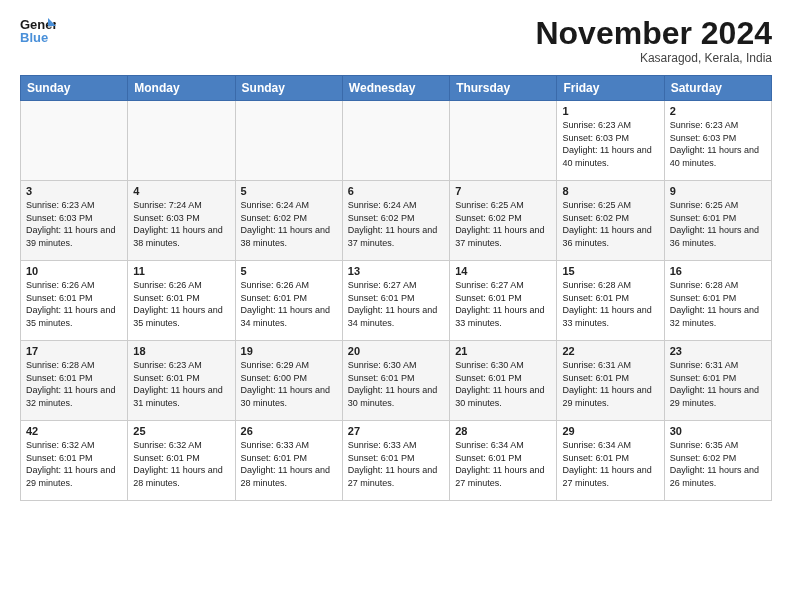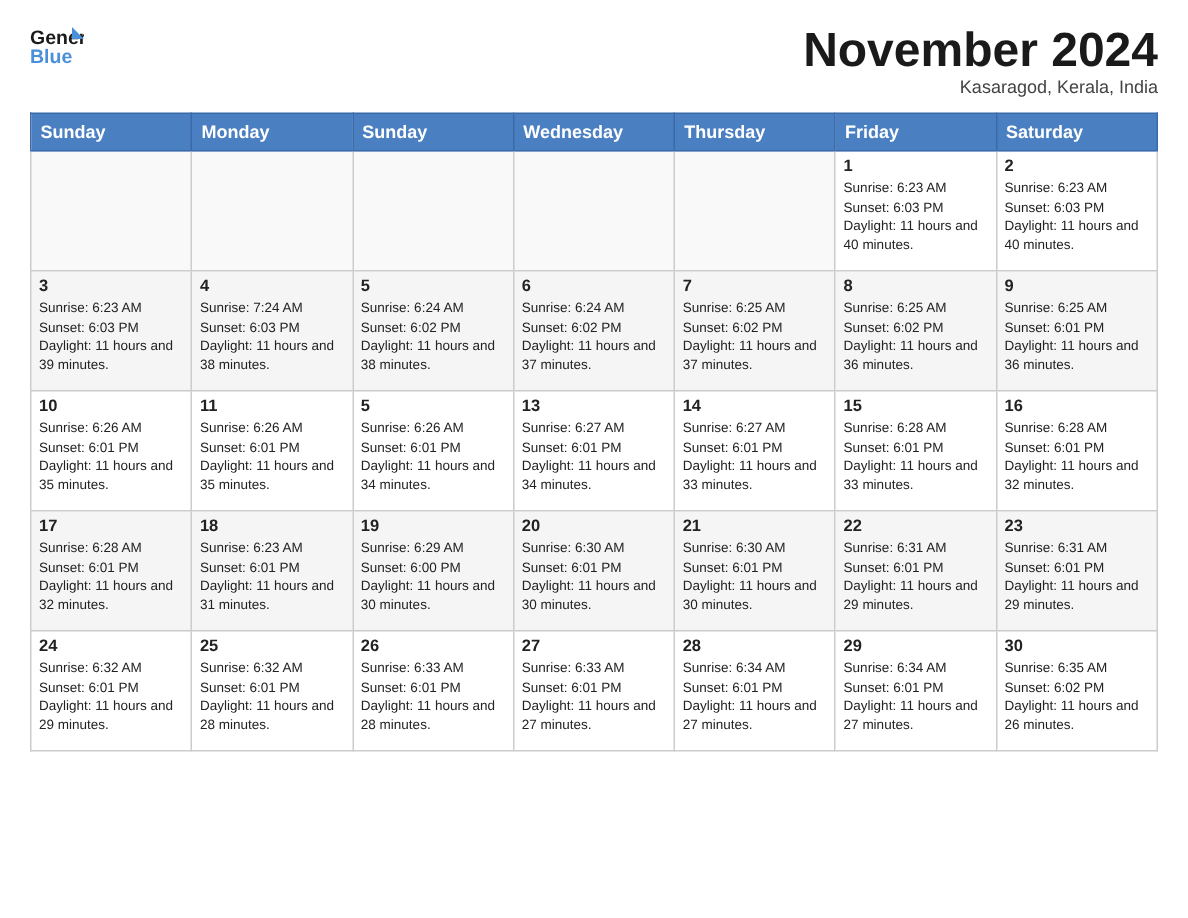--- a/index.html
+++ b/index.html
@@ -286,21 +286,21 @@
           <td>
             <span class="day-num">23</span>
             <div class="day-info">Sunrise: 6:31 AM
 Sunset: 6:01 PM
 Daylight: 11 hours
 and 29 minutes.</div>
           </td>
         </tr>
         <tr>
           <td>
-            <span class="day-num">24</span>
+            <span class="day-num">42</span>
             <div class="day-info">Sunrise: 6:32 AM
 Sunset: 6:01 PM
 Daylight: 11 hours
 and 29 minutes.</div>
           </td>
           <td>
             <span class="day-num">25</span>
             <div class="day-info">Sunrise: 6:32 AM
 Sunset: 6:01 PM
 Daylight: 11 hours

